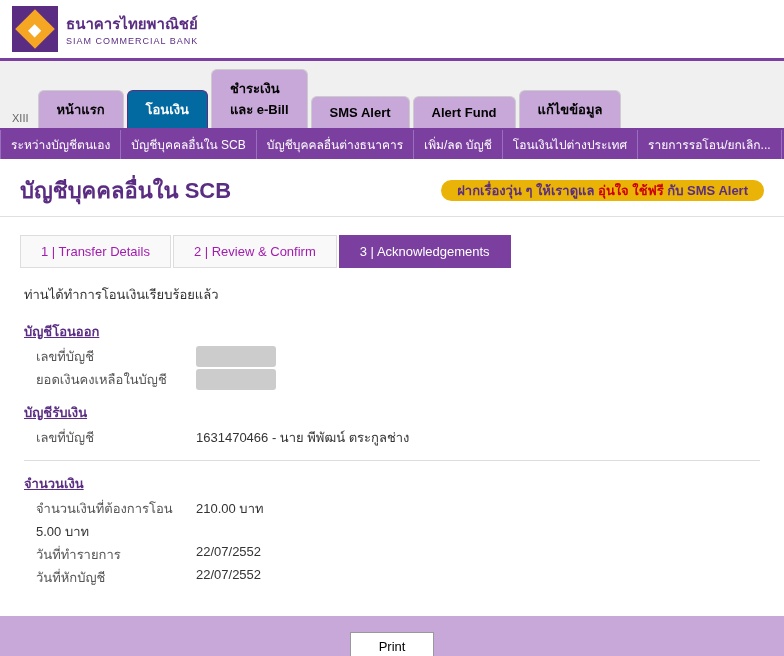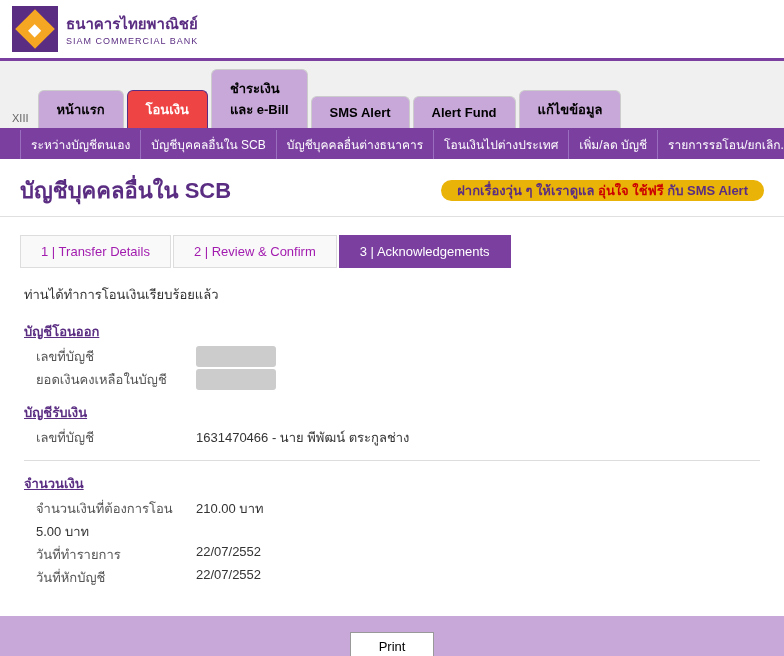--- a/index.html
+++ b/index.html
@@ -55,38 +55,38 @@
       border-radius: 6px 6px 0 0;
       cursor: pointer;
       font-size: 13px;
       font-weight: bold;
       border: 1px solid #ccc;
       border-bottom: none;
       background: #c8a8d8;
       color: #000000;
     }
     .nav-tab.active {
-      background: #ef4444;
+      background: #0369a1;
       color: #fff;
       border-color: #5a2d82;
     }
     .nav-tab-label {
       font-size: 13px;
     }
     .nav-tab-xiii {
       font-size: 11px;
       color: #666;
       margin-right: 6px;
       padding-bottom: 4px;
     }
 
     
     .sub-nav {
       background: #7b3fa0;
-      padding: 0 20px;
+      padding: 0 0;
       display: flex;
       align-items: center;
     }
     .sub-nav-item {
       color: #fff;
       font-size: 12px;
       padding: 5px 10px;
       cursor: pointer;
       white-space: nowrap;
       border-right: 1px solid #9b6fc0;
@@ -247,22 +247,22 @@
   </div>
   <div class="nav-tab">
     <span class="nav-tab-label">แก้ไขข้อมูล</span>
   </div>
 </div>
 
 <div class="sub-nav">
   <span class="sub-nav-item">ระหว่างบัญชีตนเอง</span>
   <span class="sub-nav-item">บัญชีบุคคลอื่นใน SCB</span>
   <span class="sub-nav-item">บัญชีบุคคลอื่นต่างธนาคาร</span>
+  <span class="sub-nav-item">เพิ่ม/ลด บัญชี</span>
   <span class="sub-nav-item">โอนเงินไปต่างประเทศ</span>
-  <span class="sub-nav-item">เพิ่ม/ลด บัญชี</span>
   <span class="sub-nav-item">รายการรอโอน/ยกเลิก...</span>
 </div>
 
 <div class="main-content">
 
   <div class="page-header">
     <h1 class="page-title">บัญชีบุคคลอื่นใน SCB</h1>
     <div class="promo-banner">
       <span>ฝากเรื่องวุ่น ๆ ให้เราดูแล</span>
       <span class="highlight">อุ่นใจ ใช้ฟรี</span>

